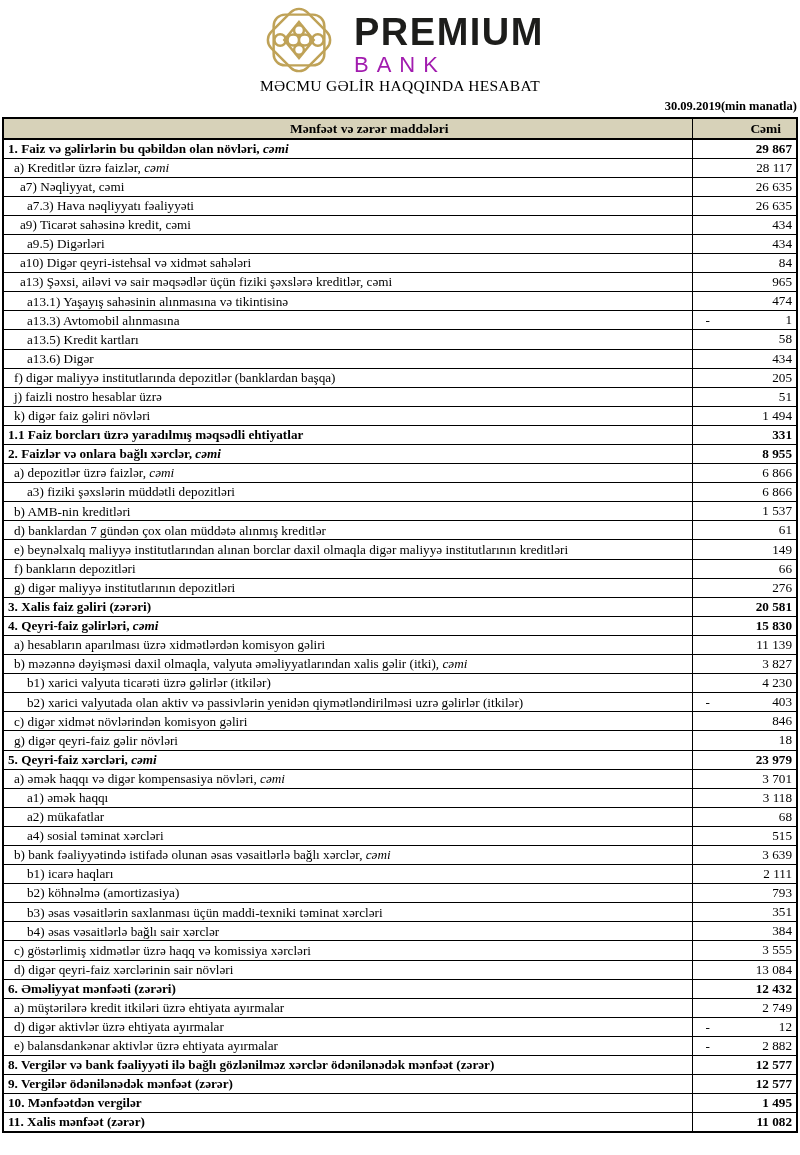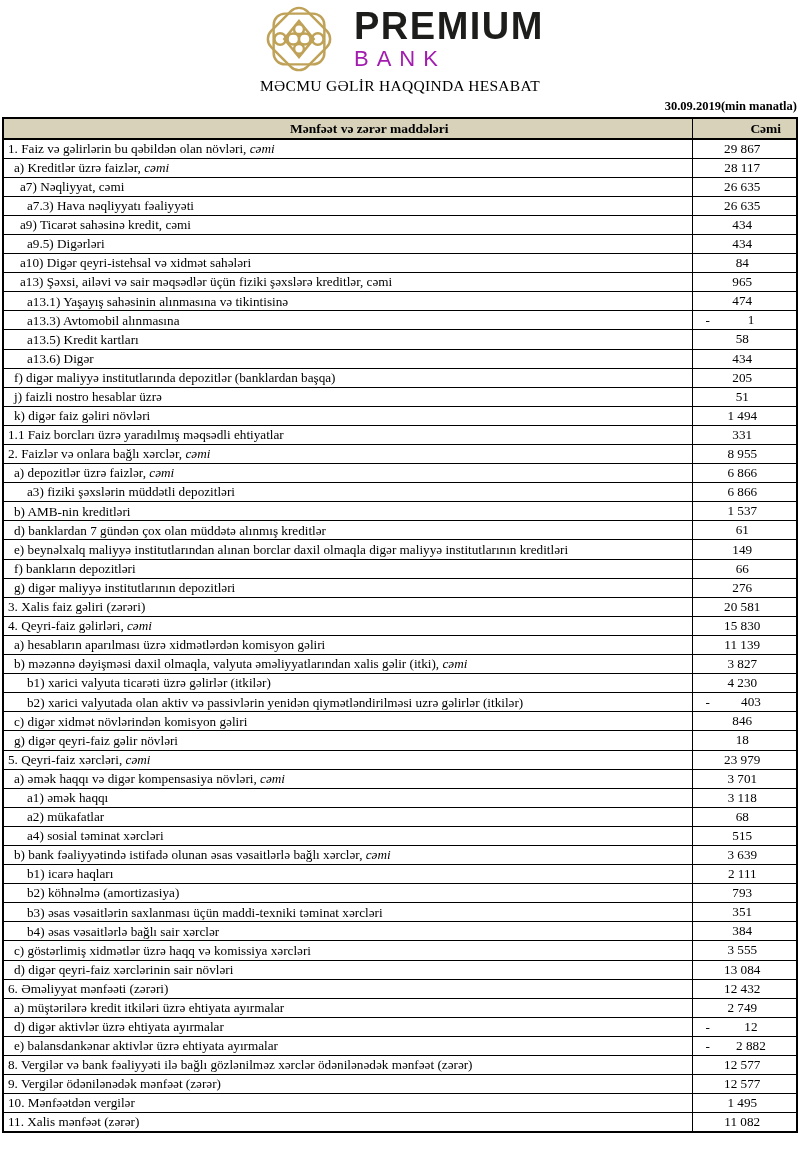--- a/index.html
+++ b/index.html
@@ -5,21 +5,21 @@
   * { margin:0; padding:0; box-sizing:border-box; }
   html,body { background:#ffffff; }
   body {
     width:800px; height:1155px; overflow:hidden;
     font-family:"Liberation Serif", serif; color:#000;
   }
   .page { width:800px; height:1155px; position:relative; background:#fff; }
 
   
   .brand-row {
-    display:flex; justify-content:center; align-items:center;
+    display:flex; justify-content:center; align-items:flex-end;
     gap:12px; padding-top:2px; height:76px;
   }
   .logo { width:86px; height:72px; color:#bfa257; }
   .logo svg { width:86px; height:72px; display:block; }
   .brand-text { display:flex; flex-direction:column; align-items:flex-start; }
   .brand-name {
     font-family:"Liberation Sans", sans-serif; font-weight:700;
     font-size:38px; line-height:1; letter-spacing:1.5px; color:#1d1d1b;
   }
   .brand-sub {
@@ -47,24 +47,24 @@
     background:#d7d2b9; height:21px;
     font-size:13.5px; font-weight:700; text-align:center;
     border-bottom:2px solid #000;
     padding-left:43px;
   }
   td.label {
     height:19.1px; font-size:13.2px; line-height:1.1;
     white-space:nowrap; overflow:hidden; padding-top:1px;
   }
   td.value {
-    font-size:13.2px; text-align:center; padding-right:4px; white-space:nowrap;
+    font-size:13.2px; text-align:right; padding-right:4px; white-space:nowrap;
   }
   td.label i { font-style:italic; }
-  tr.bold td { font-weight:400; }
+  tr.bold td { font-weight:700; }
   .ind-0 { padding-left:4px; }
   .ind-1 { padding-left:10px; }
   .ind-2 { padding-left:16px; }
   .ind-3 { padding-left:23px; }
   .minus { float:left; margin-left:13px; }
 </style>
 </head>
 <body>
 
 <div class="page">

